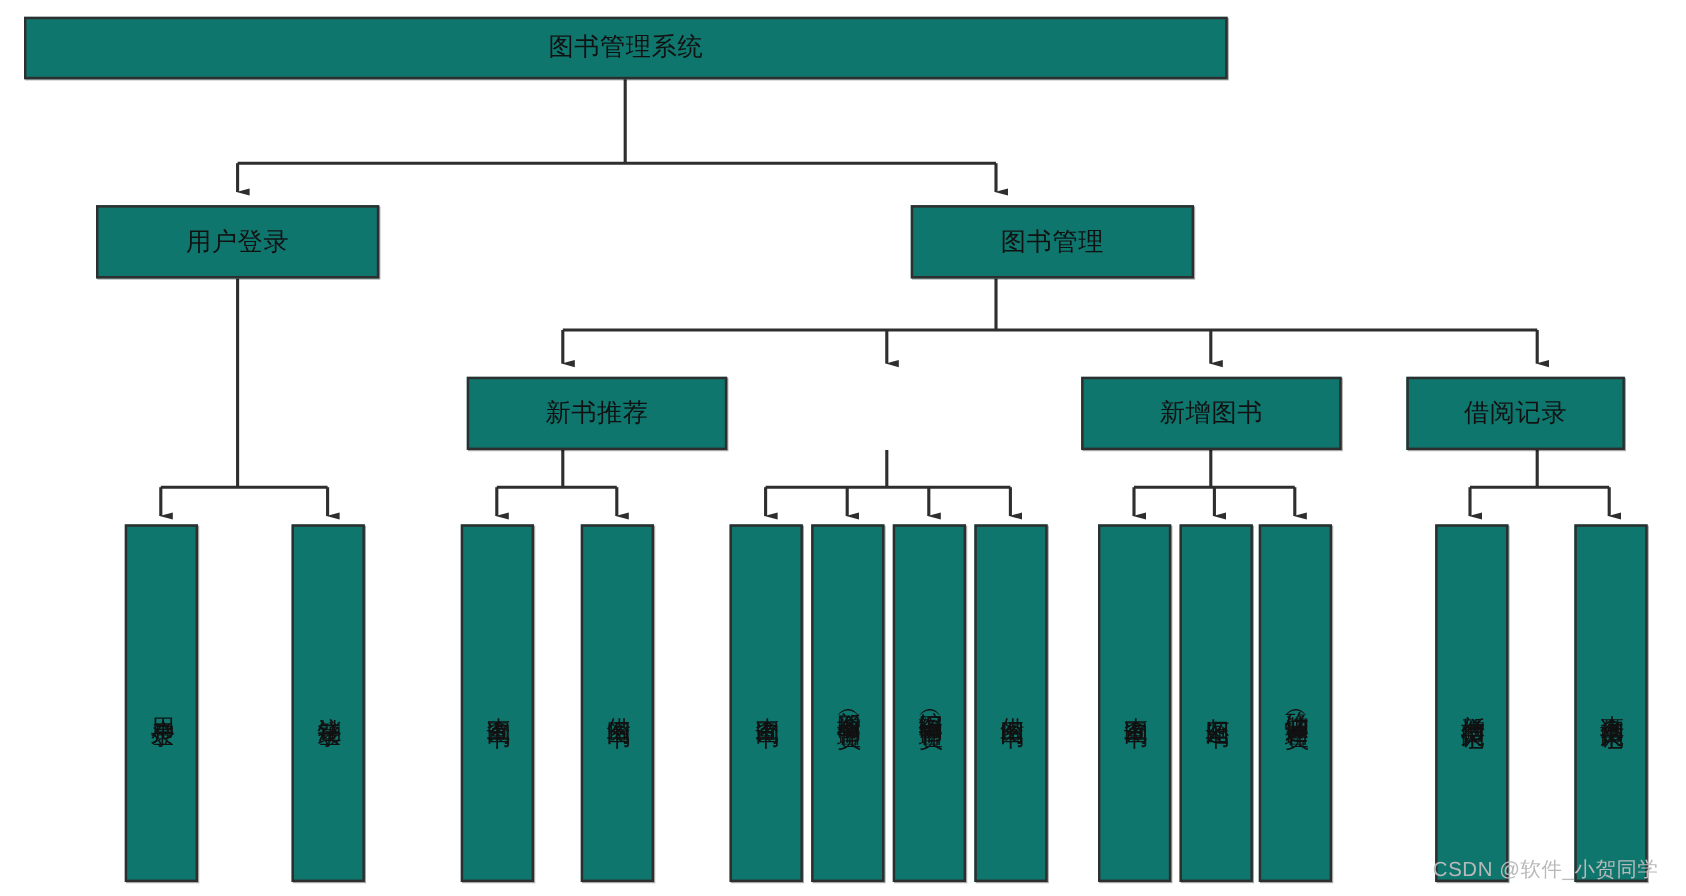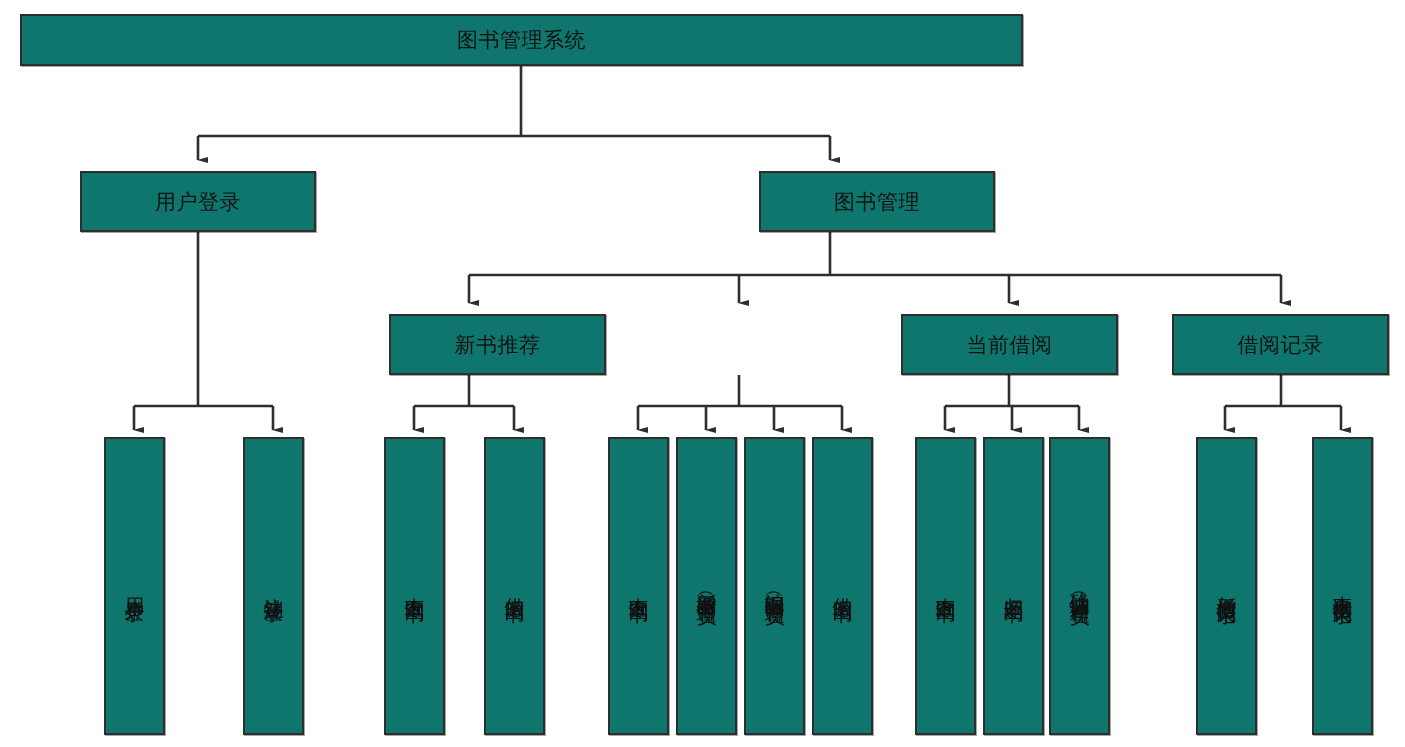--- a/index.html
+++ b/index.html
@@ -126,23 +126,23 @@
     <span class="label">用户登录</span>
   </div>
   <div class="node node-h" style="left:711px; top:171px; width:236px; height:61px;margin-left:48px;">
     <span class="label">图书管理</span>
   </div>
 
   <div class="node node-h" style="left:361px; top:314px; width:217px; height:61px;margin-left:28px;">
     <span class="label">新书推荐</span>
   </div>
   <div class="node node-h" style="left:901px; top:314px; width:217px; height:61px;">
-    <span class="label">当前借阅</span>
+    <span class="label">新增图书</span>
   </div>
-  <div class="node node-h" style="left:1172px; top:314px; width:217px; height:61px;">
+  <div class="node node-h" style="left:1172px; top:314px; width:182px; height:61px;">
     <span class="label">借阅记录</span>
   </div>
 
   <div class="node node-v" style="left:104px; top:437px; width:61px; height:298px;">
     <span class="label">用户登录</span>
   </div>
   <div class="node node-v" style="left:243px; top:437px; width:61px; height:298px;">
     <span class="label">注销登录</span>
   </div>
 
@@ -176,14 +176,15 @@
     <span class="label">确认归还（管理员）</span>
   </div>
 
   <div class="node node-v" style="left:1196px; top:437px; width:61px; height:298px;">
     <span class="label">新增借阅记录</span>
   </div>
   <div class="node node-v" style="left:1312px; top:437px; width:61px; height:298px;">
     <span class="label">查询借阅记录</span>
   </div>
 
+  <div class="watermark" style="left:1194px; top:713px;">CSDN @软件_小贺同学</div>
 
 </div>
 
 </body></html>

